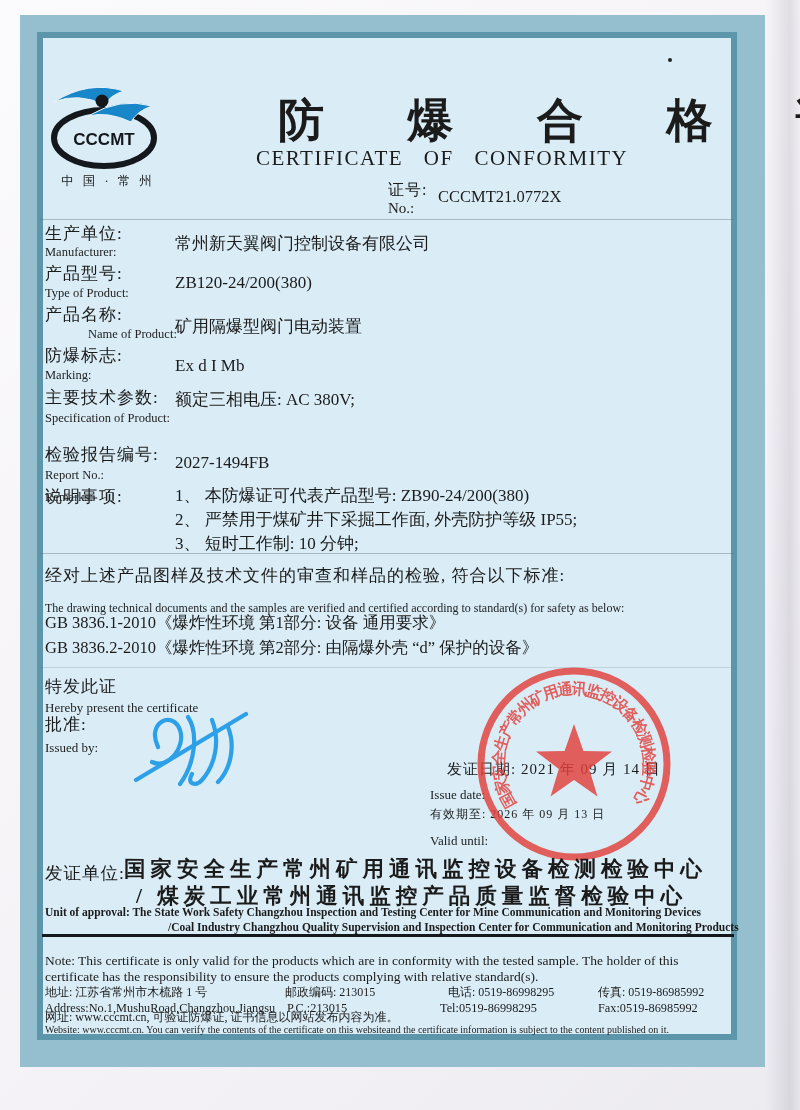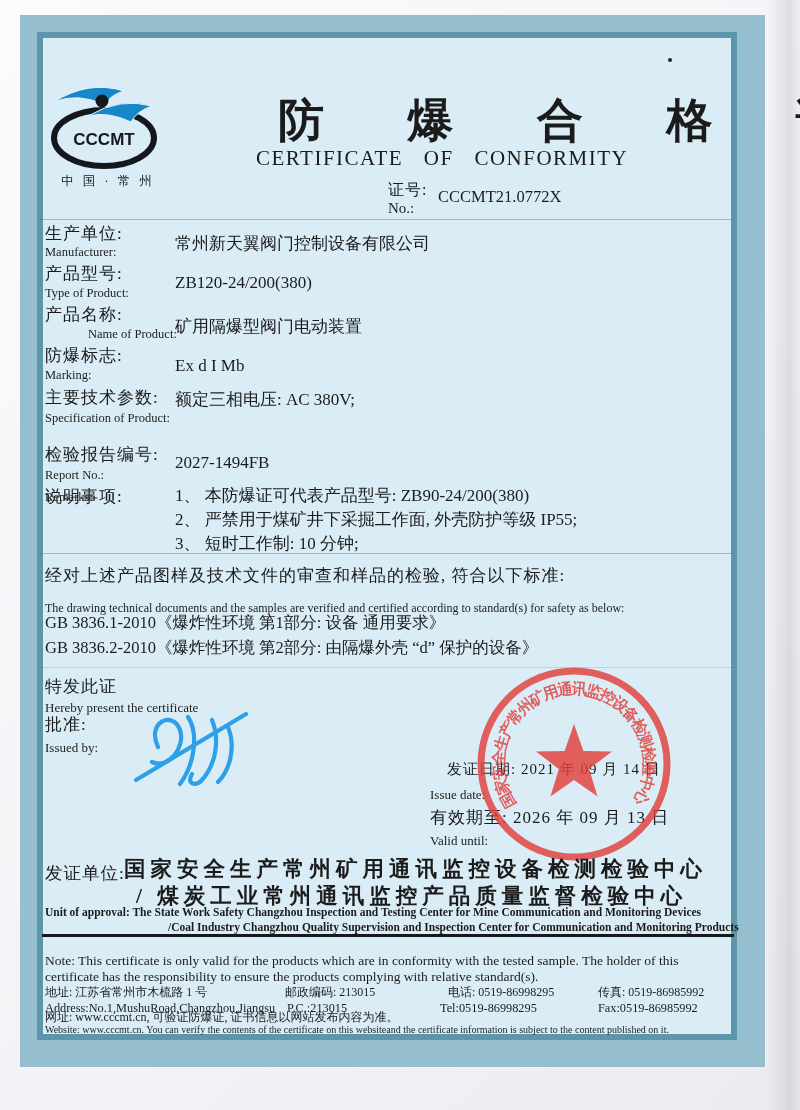--- a/index.html
+++ b/index.html
@@ -101,21 +101,21 @@
       <path d="M30,55 C18,30 45,18 52,38 C58,55 40,78 24,70"></path>
       <path d="M8,88 L118,22"></path>
       <path d="M60,25 C70,40 68,70 52,92"></path>
       <path d="M84,28 C92,48 88,72 74,88 C68,95 58,92 64,82"></path>
       <path d="M100,35 C108,55 102,78 90,90"></path>
     </g>
   </svg>
 
   <div class="abs cn nowrap" style="left:447px;top:760px;font-size:15px;">发证日期: 2021 年 09 月 14 日</div>
   <div class="abs en" style="left:430px;top:787px;font-size:13px;">Issue date:</div>
-  <div class="abs cn nowrap" style="left:430px;top:806px;font-size:17px;">有效期至: 2026 年 09 月 13 日</div>
+  <div class="abs cn nowrap" style="left:430px;top:806px;font-size:12px;">有效期至: 2026 年 09 月 13 日</div>
   <div class="abs en" style="left:430px;top:833px;font-size:13px;">Valid until:</div>
 
   <svg class="abs" style="left:468px;top:658px;opacity:.82;" width="216" height="216" viewBox="0 0 216 216">
     <circle cx="106" cy="106" r="93" fill="none" stroke="#e23f3a" stroke-width="7"></circle>
     <polygon fill="#e23f3a" points="106,66 115.4,93.1 144,93.6 121.2,110.9 129.5,138.4 106,122 82.5,138.4 90.8,110.9 68,93.6 96.6,93.1"></polygon>
     <defs>
       <path id="ringPath" d="M 48.7,146.2 A 70,70 0 1 1 163.3,146.2"></path>
     </defs>
     <text font-size="15.5" fill="#e23f3a" font-weight="bold" letter-spacing="0">
       <textPath href="#ringPath" startOffset="0" textLength="302">国家安全生产常州矿用通讯监控设备检测检验中心</textPath>

